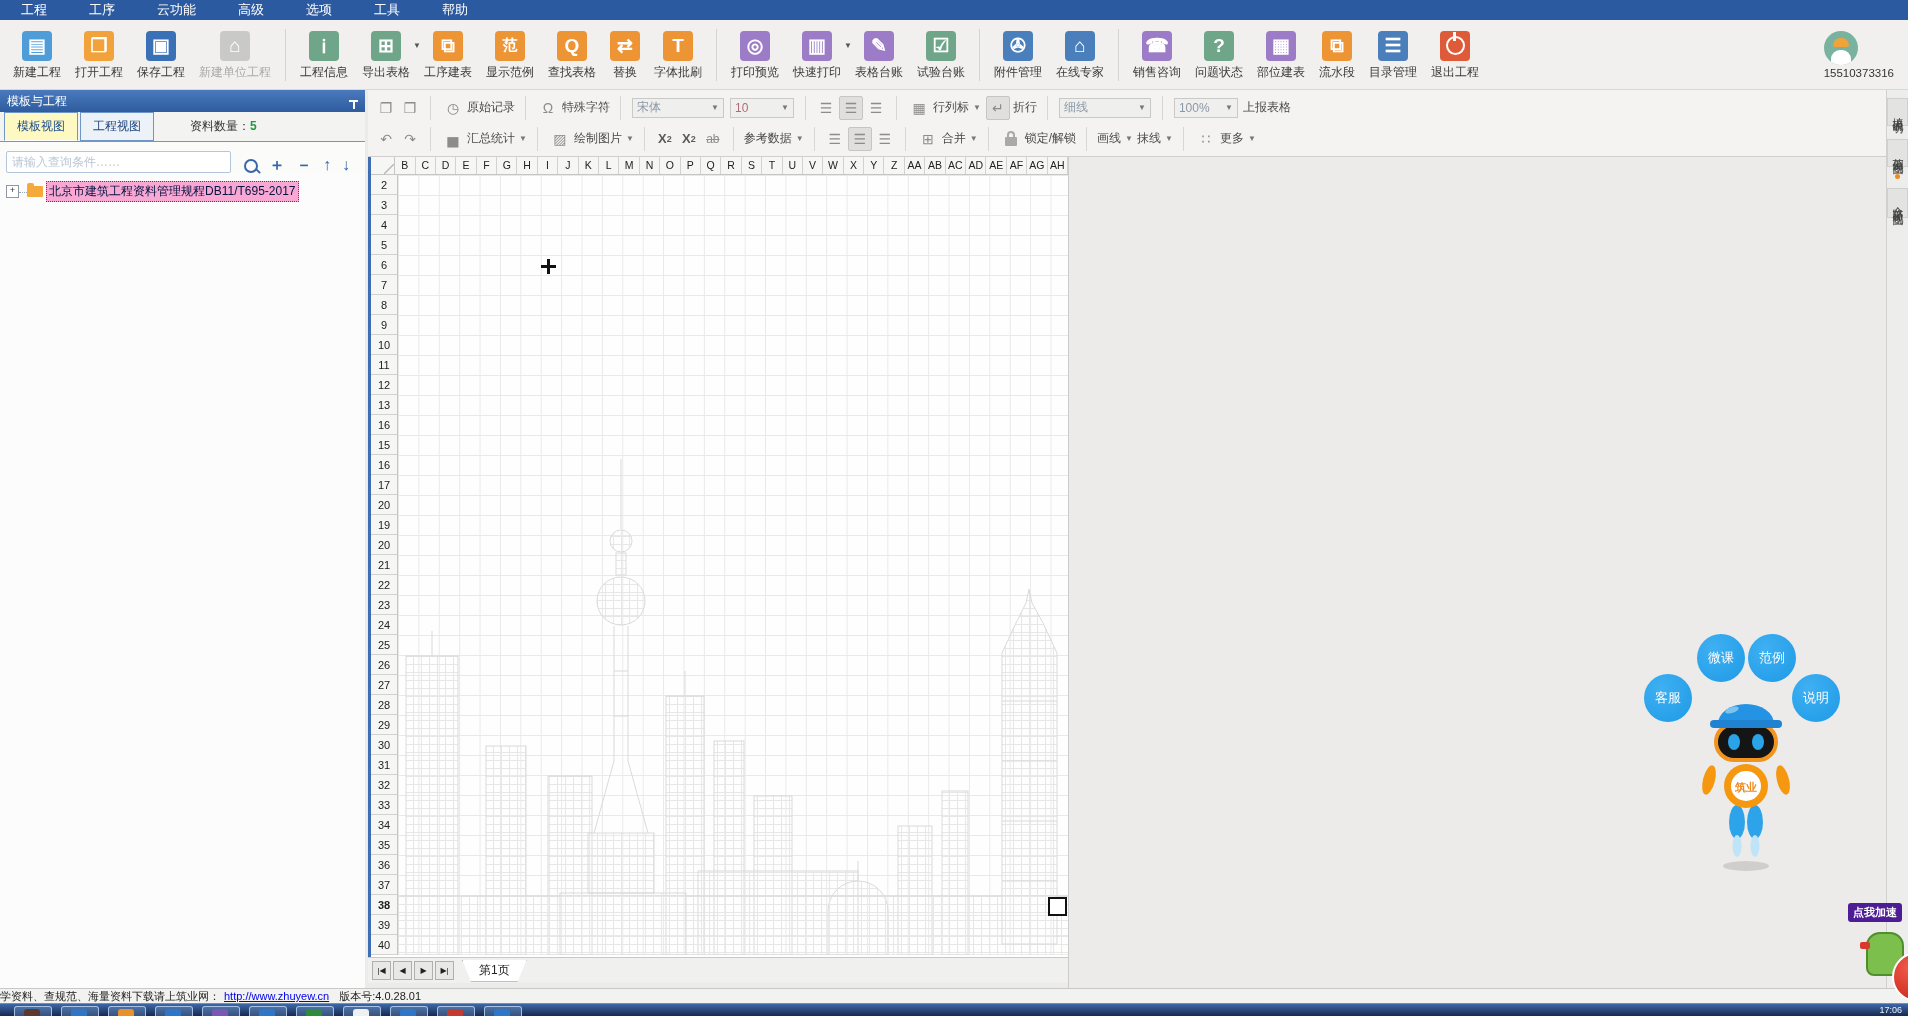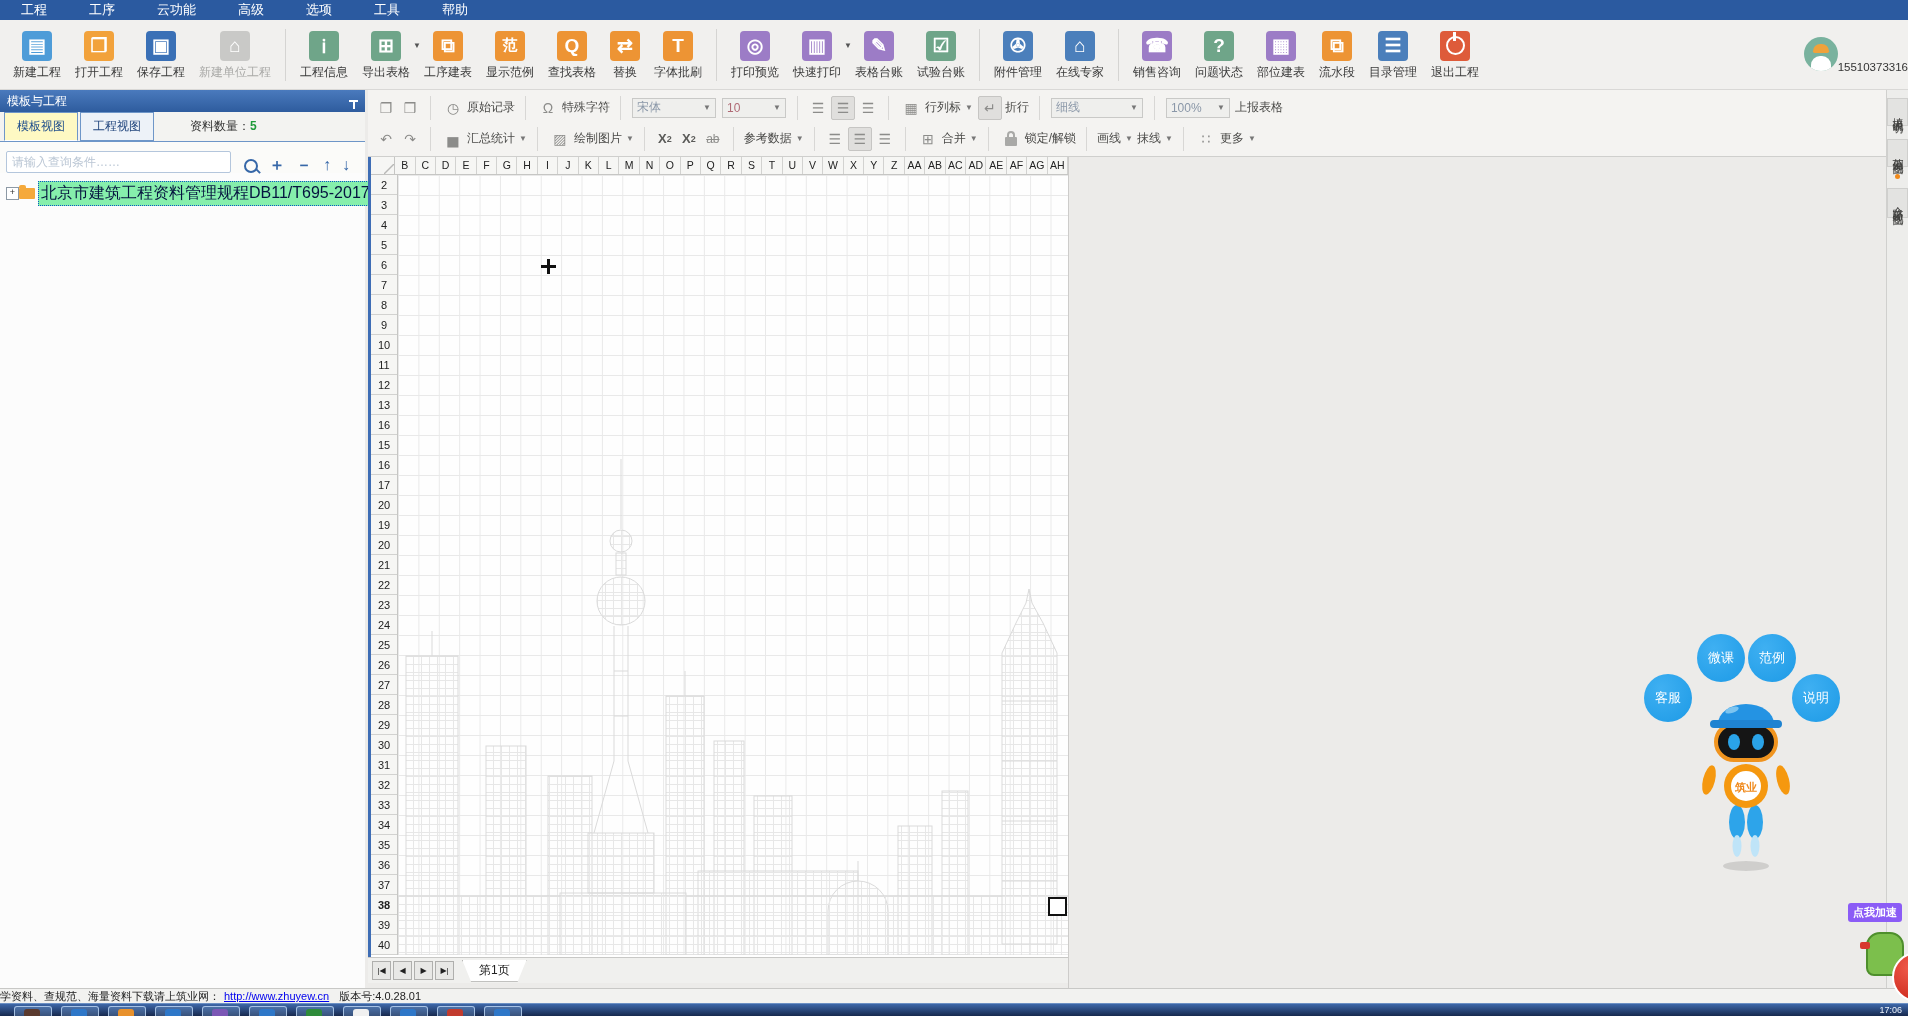--- a/index.html
+++ b/index.html
@@ -12,21 +12,21 @@
   .toolbar{position:absolute;left:0;top:20px;width:100%;height:70px;background:#F1F0EE;border-bottom:1px solid #D9D8D6;display:flex;align-items:center;padding-left:6px;box-sizing:border-box;}
   .tb-group{display:flex;align-items:flex-start;}
   .tb-sep{width:1px;height:52px;background:#D5D4D2;margin:0 7px;}
   .tb-btn{display:flex;flex-direction:column;align-items:center;padding:4px 7px 2px;position:relative;}
   .tb-ico{width:30px;height:30px;border-radius:4px;display:flex;align-items:center;justify-content:center;color:#fff;font-size:19px;font-weight:bold;margin-bottom:3px;}
   .tb-label{font-size:12px;color:#3A3A3A;white-space:nowrap;}
   .tb-btn.disabled .tb-label{color:#A9A9A7;}
   .tb-dd{position:absolute;right:-4px;top:14px;font-size:8px;color:#555;}
   .power-ico{width:15px;height:15px;border:2.5px solid #fff;border-radius:50%;position:relative;}
   .power-ico:after{content:"";position:absolute;left:5px;top:-6px;width:3px;height:9px;background:#fff;}
-  .tb-right{margin-left:auto;display:flex;align-items:flex-end;}
+  .tb-right{margin-left:auto;margin-right:14px;display:flex;flex-direction:column;align-items:flex-start;}
   .avatar{width:34px;height:34px;border-radius:50%;background:#79B29E;position:relative;overflow:hidden;margin-bottom:2px;}
   .avatar:before{content:"";position:absolute;left:9px;top:7px;width:16px;height:9px;background:#F0A23B;border-radius:8px 8px 2px 2px;}
   .avatar:after{content:"";position:absolute;left:7px;top:19px;width:20px;height:15px;background:#FFF;border-radius:9px 9px 0 0;}
   .phone{font-size:11.5px;color:#333;}
   
   .left-panel{position:absolute;left:0;top:90px;width:365px;height:898px;background:#FCFCFC;box-sizing:border-box;}
   .panel-title{height:22px;background:linear-gradient(#4A7ABD,#2E5C9E);color:#fff;font-size:12px;display:flex;align-items:center;padding:0 7px;}
   .pin-ico{margin-left:auto;width:9px;height:2px;background:#fff;position:relative;}
   .pin-ico:after{content:"";position:absolute;left:3.5px;top:2px;width:2px;height:7px;background:#fff;}
   .panel-tabs{height:29px;background:#F3F3F1;display:flex;align-items:flex-end;border-bottom:1px solid #6E96C8;padding-left:4px;}
@@ -38,21 +38,21 @@
   .search-input{width:213px;height:20px;border:1px solid #B4C6DC;border-radius:2px;font-size:12px;padding:0 5px;color:#333;background:#fff;font-family:"Liberation Sans",sans-serif;}
   .search-input::placeholder{color:#BAC6D4;}
   .s-ic{color:#3667A8;font-size:16px;font-weight:bold;margin-left:11px;line-height:1;}
   .mag{width:10px;height:10px;border:2px solid #3667A8;border-radius:50%;position:relative;margin-left:13px;}
   .mag:after{content:"";position:absolute;left:9px;top:9px;width:6px;height:2px;background:#3667A8;transform:rotate(45deg);}
   .tree{padding:8px 0 0 6px;display:flex;align-items:center;}
   .expander{width:11px;height:11px;border:1px solid #8D99A5;background:#fff;font-size:9px;line-height:9px;text-align:center;color:#333;flex:none;}
   .t-dash{width:8px;border-bottom:1px dotted #9AA4AE;height:1px;}
   .folder{width:16px;height:11px;background:#F5A93B;border-radius:1px;position:relative;margin-right:3px;flex:none;}
   .folder:before{content:"";position:absolute;left:0;top:-3px;width:7px;height:3px;background:#F5A93B;border-radius:2px 2px 0 0;}
-  .tree-label{background:#86efac;color:#05133F;font-size:16px;padding:1px 2px;white-space:nowrap;border:1px dotted #0B57C8;}
+  .tree-label{background:#f9a8d4;color:#05133F;font-size:12px;padding:1px 2px;white-space:nowrap;border:1px dotted #0B57C8;}
   
   .fmt{position:absolute;left:368px;top:90px;width:1518px;height:67px;background:#F4F3F1;border-bottom:1px solid #CFCFCD;box-sizing:border-box;padding:2px 0 0 6px;}
   .fmt-row{height:31px;display:flex;align-items:center;}
   .f-sep{width:1px;height:24px;background:#D8D7D5;margin:0 8px;}
   .f-ico{min-width:22px;height:22px;display:flex;align-items:center;justify-content:center;font-size:14px;color:#8C8C8A;margin:0 1px;border-radius:2px;}
   .f-ico.active,.f-chip{background:#E0DFDD;border:1px solid #C6C5C3;}
   .f-btn{display:flex;align-items:center;font-size:12px;color:#4A4A48;margin:0 2px;white-space:nowrap;}
   .f-btn .f-ico{margin-right:3px;}
   .f-dd{font-size:8px;color:#777;margin-left:4px;}
   .f-select{height:20px;background:#EFEFED;border:1px solid #C9C9C7;display:flex;align-items:center;font-size:12px;color:#8A97A8;padding:0 4px;margin:0 3px;box-sizing:border-box;}
@@ -98,21 +98,21 @@
   .bubble:nth-of-type(4){left:146px;top:42px;}
   .robot-svg{position:absolute;left:48px;top:52px;}
   
   .statusbar{position:absolute;left:0;top:988px;width:100%;height:15px;background:#F2F2F0;border-top:1px solid #C8C8C6;font-size:11px;color:#222;display:flex;align-items:center;box-sizing:border-box;}
   .statusbar a{color:#0000EE;text-decoration:underline;margin:0 10px 0 4px;}
   .taskbar{position:absolute;left:0;top:1003px;width:100%;height:13px;background:linear-gradient(#3D67A8,#17294E);border-top:1px solid #6C90C4;display:flex;align-items:flex-end;padding-left:14px;box-sizing:border-box;}
   .tb-ic{width:36px;height:9px;margin-right:9px;border:1px solid rgba(190,215,245,.8);border-bottom:none;border-radius:3px 3px 0 0;background:rgba(120,160,210,.35);position:relative;overflow:hidden;}
   .tb-ic i{position:absolute;left:9px;top:2px;width:16px;height:12px;border-radius:3px;display:block;}
   .clock{margin-left:auto;margin-right:6px;color:#EAF2FC;font-size:9px;line-height:12px;}
   
-  .speed-badge{position:absolute;left:1848px;top:903px;background:#8b5cf6;color:#fff;font-size:11px;font-weight:bold;padding:2px 5px;border-radius:3px;white-space:nowrap;z-index:6;}
+  .speed-badge{position:absolute;left:1848px;top:903px;background:#4c1d95;color:#fff;font-size:11px;font-weight:bold;padding:2px 5px;border-radius:3px;white-space:nowrap;z-index:6;}
   .cactus{position:absolute;left:1866px;top:932px;width:34px;height:40px;background:#7CBF4C;border:2px solid #4E8F2C;border-radius:14px 14px 8px 8px;z-index:6;}
   .cactus:before{content:"";position:absolute;left:-8px;top:8px;width:10px;height:7px;background:#D8382E;border-radius:2px;}
   .score-circle{position:absolute;left:1892px;top:952px;width:46px;height:46px;border-radius:50%;background:radial-gradient(circle at 35% 30%,#F05A4A,#C41E12);border:2px solid #fff;color:#fff;font-size:14px;font-weight:bold;display:flex;align-items:center;justify-content:center;z-index:7;}
 </style>
 </head>
 <body>
 
 <div class="menubar" id="menubar">
     <span class="menu-item">工程</span>
     <span class="menu-item">工序</span>
@@ -276,21 +276,21 @@
       <div class="f-btn">
         <span class="f-ico">◷</span>
         <span>原始记录</span>
       </div>
       <div class="f-sep"></div>
       <div class="f-btn">
         <span class="f-ico">Ω</span>
         <span>特殊字符</span>
       </div>
       <div class="f-sep"></div>
-      <div class="f-select" style="width: 84px;">
+      <div class="f-select" style="width: 92px;">
         <span>宋体</span>
         <span class="f-dd">▼</span>
       </div>
       <div class="f-select pink" style="width: 64px;">
         <span>10</span>
         <span class="f-dd">▼</span>
       </div>
       <div class="f-sep"></div>
       <div class="f-ico">☰</div>
       <div class="f-ico active">☰</div>

